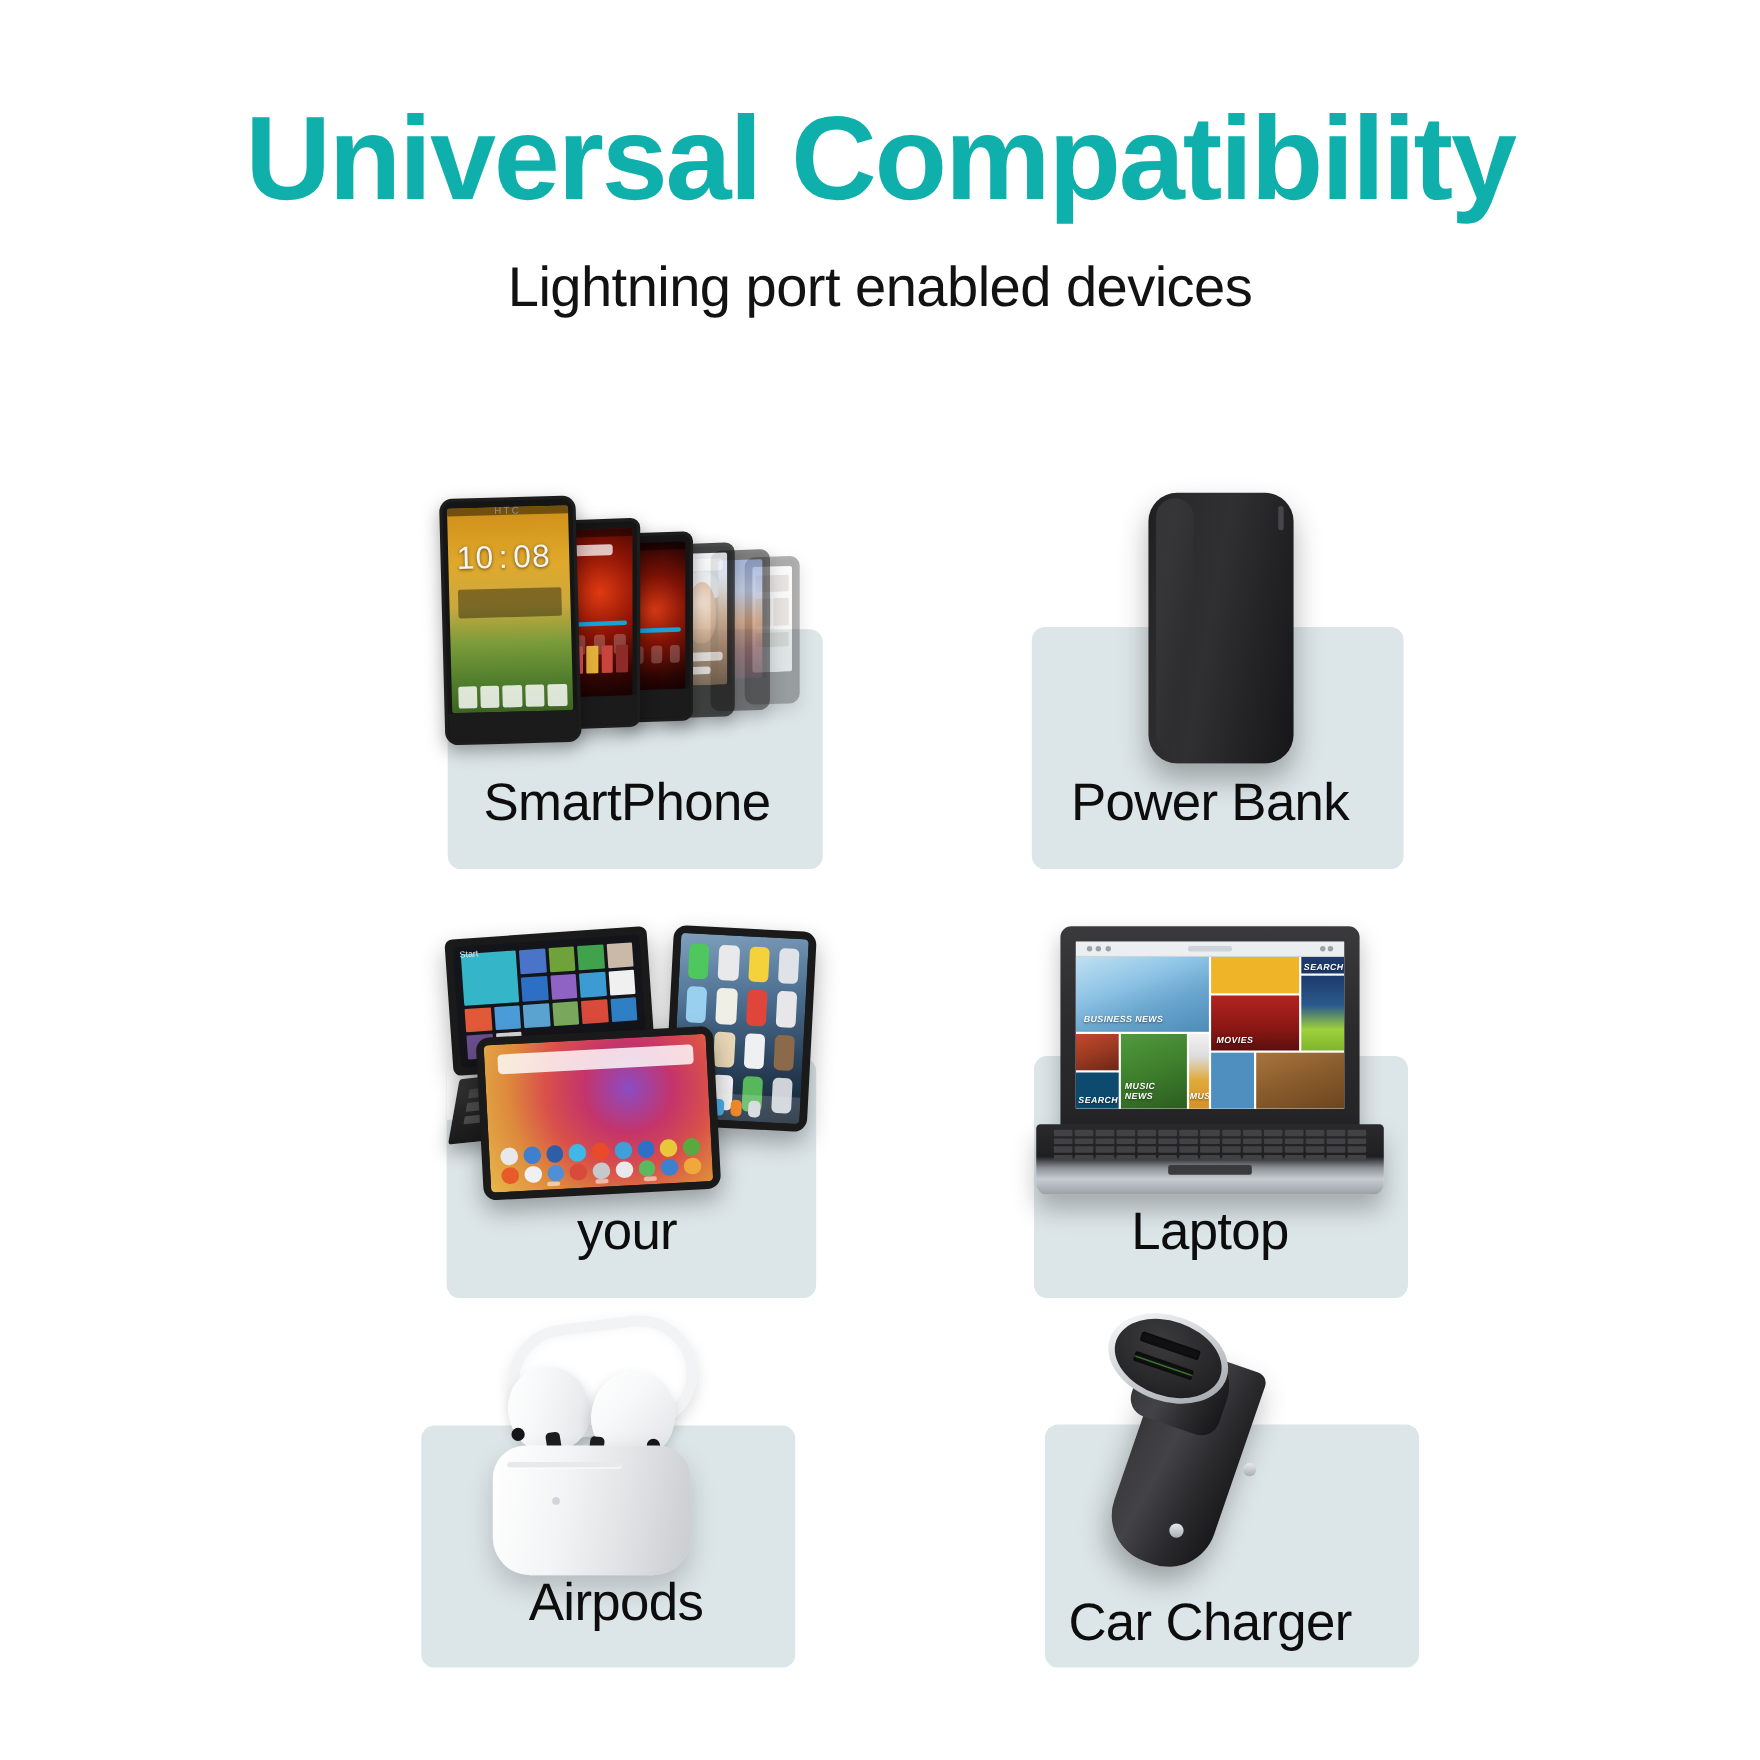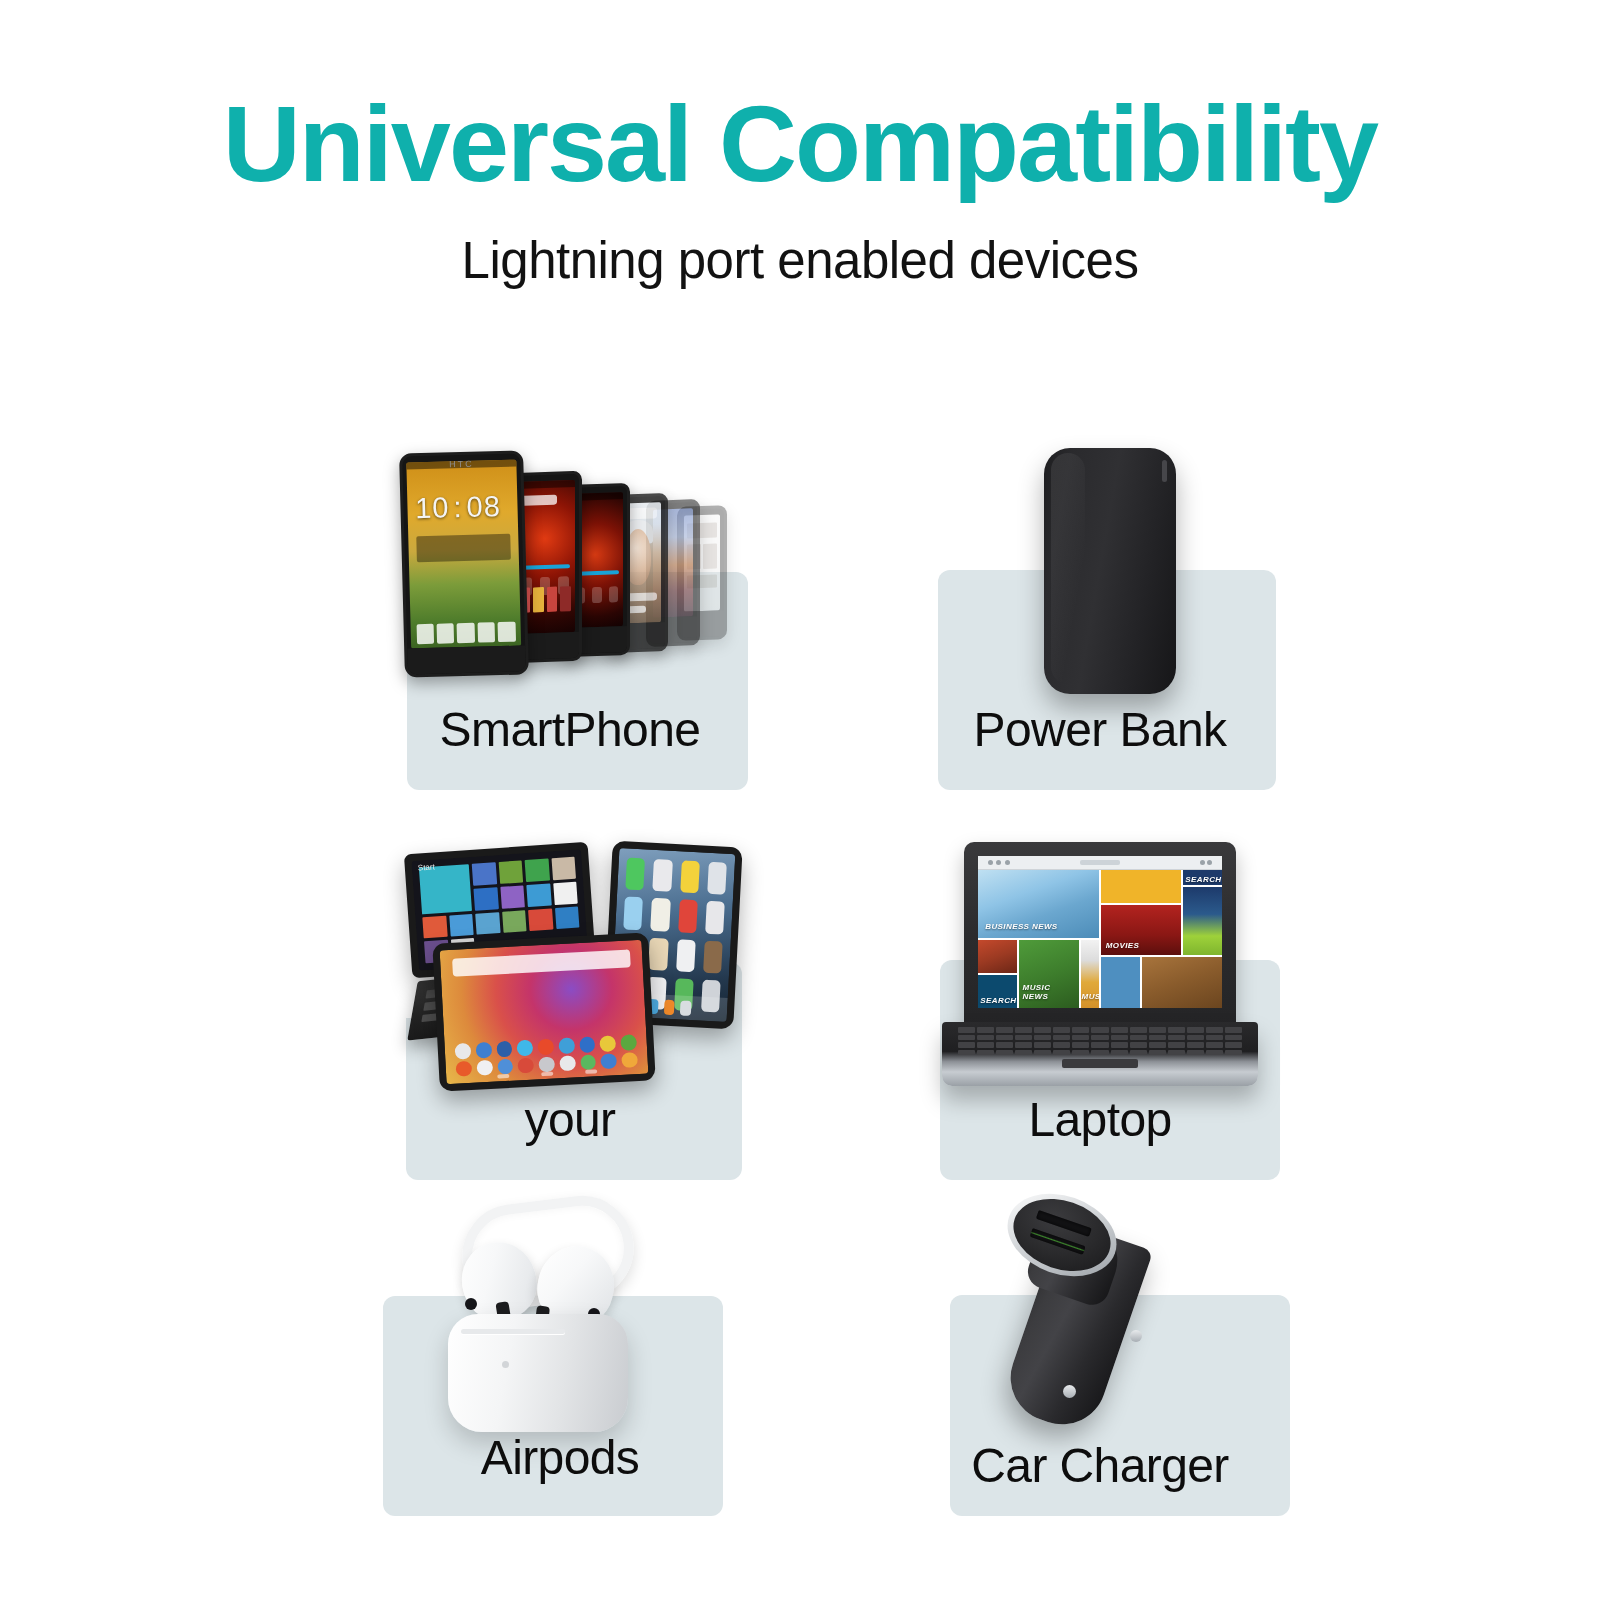--- a/index.html
+++ b/index.html
@@ -633,17 +633,17 @@
         <div class="cc-ring" style="left:96px; top:6px; width:112px; height:78px; transform:rotate(19deg);"></div>
         <div class="cc-face" style="left:102px; top:11px; width:100px; height:68px; transform:rotate(19deg);">
           <div class="cc-port" style="left:20%; top:26%; width:56%; height:13%;"></div>
           <div class="cc-port lit" style="left:20%; top:54%; width:56%; height:13%;"></div>
         </div>
 
         <div class="cc-pin" style="left:220px; top:140px; width:12px; height:12px;"></div>
         <div class="cc-pin" style="left:153px; top:195px; width:13px; height:13px;"></div>
       </div>
 
-      <div class="label" style="top:248px;">Car Charger</div>
+      <div class="label" style="top:258px;">Car Charger</div>
     </div>
 
   </div>
 </div>
 
 </body></html>

